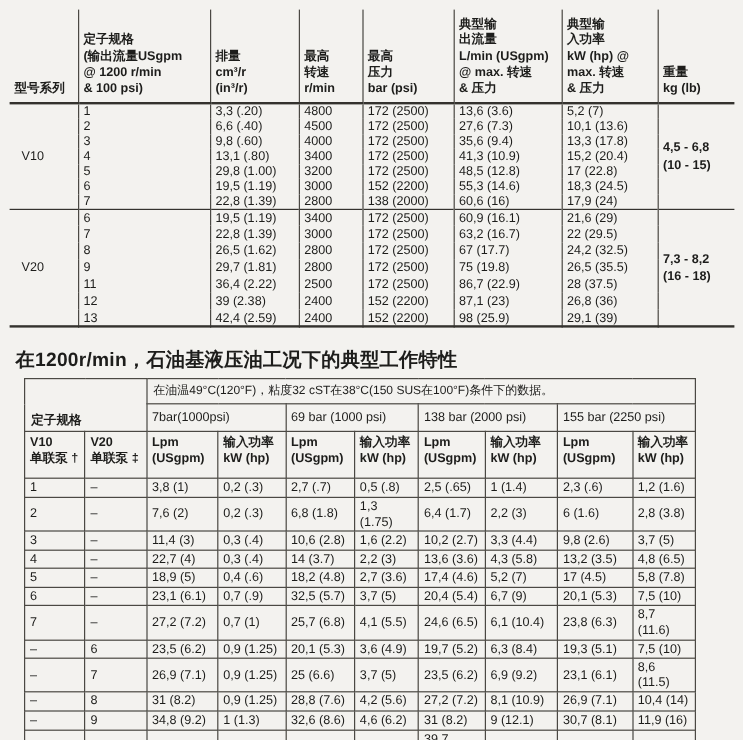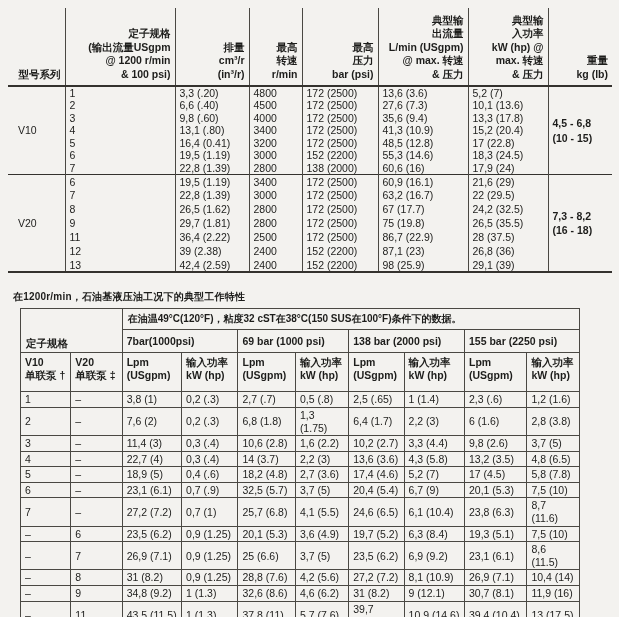--- a/index.html
+++ b/index.html
@@ -18,53 +18,52 @@
   }
   .spec-table th,.spec-table td{
     padding:0 4px;text-align:left;vertical-align:middle;
     font-weight:normal;overflow:hidden;
   }
   .spec-table thead th{
     vertical-align:bottom;white-space:pre-line;
     font-weight:bold;line-height:1.28;
     padding-bottom:4px;padding-top:6px;
     border-bottom:2px solid #34322e;
-    text-align:right;
   }
   .spec-table .bL{border-left:1px solid #4a4843;}
   .spec-table tbody tr{height:12.5px;}
   .spec-table tbody.g1 tr{height:14px;}
   .spec-table tbody.g1 td,.spec-table tbody.g1 th{border-top:1.2px solid #34322e;}
   .spec-table tbody.g1 tr+tr td{border-top:none;}
   .spec-table .model-cell{vertical-align:middle;padding-left:10px;font-weight:normal;}
   .spec-table .weight-cell{vertical-align:middle;white-space:pre-line;line-height:1.35;font-weight:bold;}
   
   .w0{width:57px}.w1{width:110px}.w2{width:74px}.w3{width:53px}
   .w4{width:76px}.w5{width:90px}.w6{width:80px}.w7{width:64px}
 
   
   .perf-title{
-    margin:17px 0 4px 13px;font-size:10px;font-weight:bold;letter-spacing:.2px;
+    margin:17px 0 4px 13px;font-size:16px;font-weight:bold;letter-spacing:.2px;
   }
   .perf-table{
     border-collapse:collapse;table-layout:fixed;
     margin-left:20px;width:560px;
     font-size:10.5px;line-height:1.2;
     border-top:1.6px solid #34322e;border-bottom:1.6px solid #34322e;
   }
   .perf-table th,.perf-table td{
     border:1px solid #4a4843;
     padding:1px 4px;text-align:left;vertical-align:middle;
     font-weight:normal;overflow:hidden;
   }
-  .perf-table .cond-cell{font-size:10px;padding:4px 5px;border-bottom:1px solid #4a4843;font-weight:bold;}
+  .perf-table .cond-cell{font-size:10px;padding:4px 5px;border-bottom:1px solid #4a4843;}
   .perf-table .stator-cell{
     vertical-align:bottom;font-weight:bold;padding:2px 5px 3px;
   }
-  .perf-table .press-cell{font-weight:bold;height:20px;}
+  .perf-table .press-cell{font-weight:normal;height:20px;}
   .perf-table .pump-cell,.perf-table .sub-cell{
     font-weight:bold;white-space:pre-line;height:34px;vertical-align:top;padding-top:3px;
   }
   .perf-table tbody tr{height:15.1px;}
   
   .p0{width:50px}.p1{width:51px}.p2{width:59px}.p3{width:56px}.p4{width:57px}
   .p5{width:53px}.p6{width:55px}.p7{width:60px}.p8{width:62px}.p9{width:52px}
   .perf-table .rowtop td{border-top:1.4px solid #34322e;}
 </style>
 </head>
@@ -142,21 +141,21 @@
       <tr>
         <td class="bL">4</td>
         <td class="bL">13,1 (.80)</td>
         <td class="bL">3400</td>
         <td class="bL">172 (2500)</td>
         <td class="bL">41,3 (10.9)</td>
         <td class="bL">15,2 (20.4)</td>
       </tr>
       <tr>
         <td class="bL">5</td>
-        <td class="bL">16,4 (0.41)</td>
+        <td class="bL">29,8 (1.00)</td>
         <td class="bL">3200</td>
         <td class="bL">172 (2500)</td>
         <td class="bL">48,5 (12.8)</td>
         <td class="bL">17 (22.8)</td>
       </tr>
       <tr>
         <td class="bL">6</td>
         <td class="bL">19,5 (1.19)</td>
         <td class="bL">3000</td>
         <td class="bL">152 (2200)</td>

